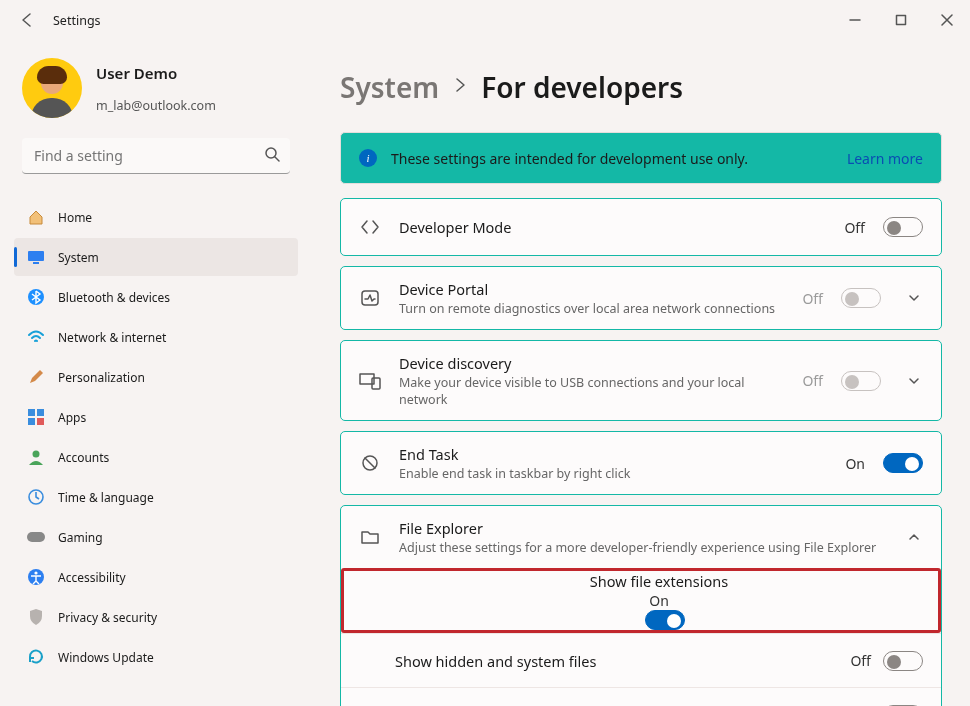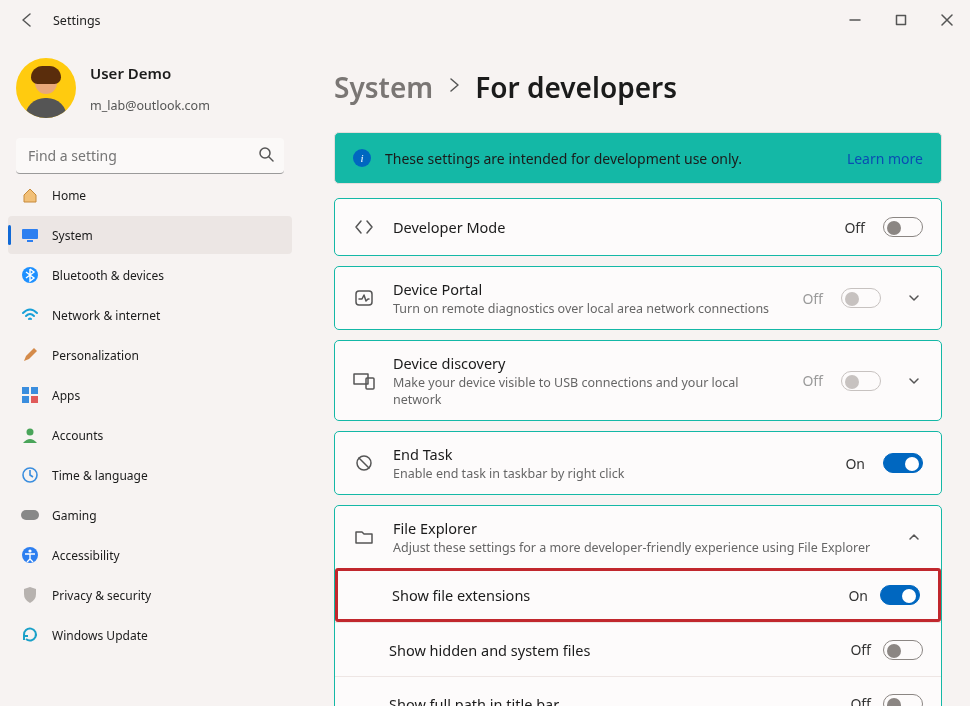--- a/index.html
+++ b/index.html
@@ -7,35 +7,35 @@
   body { width:970px; height:706px; background:#f7f3f2; color:#1b1b1b; overflow:hidden; }
 
   
   .titlebar { height:40px; display:flex; align-items:center;padding-left:7px; }
   .back-btn { width:40px; height:40px; display:flex; align-items:center; justify-content:center; cursor:pointer; }
   .titlebar-title { font-size:12.5px; margin-left:6px; color:#222; }
   .window-controls { margin-left:auto; display:flex; }
   .wc-btn { width:46px; height:40px; display:flex; align-items:center; justify-content:center; cursor:pointer; }
 
   
-  .body-row { display:flex; height:calc(706px - 40px); }
+  .body-row { display:flex; height:calc(706px - 40px);padding-left:6px; }
   .sidebar { width:300px; padding:0 8px; }
   .content { flex:1; padding:0 28px 0 34px; overflow:hidden; }
 
   
   .profile { display:flex; align-items:center; gap:14px; padding:18px 8px 20px 8px; }
   .avatar { width:60px; height:60px; border-radius:50%; background:#ffcb0f; position:relative; overflow:hidden; }
   .avatar::before { content:""; position:absolute; left:50%; top:14px; width:22px; height:22px; background:#e8a87a; border-radius:50%; transform:translateX(-50%);}
   .avatar::after  { content:""; position:absolute; left:50%; bottom:-12px; width:42px; height:32px; background:#555; border-radius:20px 20px 0 0; transform:translateX(-50%);}
   .avatar-hair { position:absolute; left:50%; top:8px; width:30px; height:18px; background:#5a2d0c; border-radius:14px 14px 8px 8px; transform:translateX(-50%);}
   .profile-name { font-weight:600; font-size:15px; }
   .profile-email { font-size:12.5px; color:#555; margin-top:14px; }
 
   
-  .search { margin:0 8px 2px 8px; position:relative; }
+  .search { margin:0 8px 24px 8px; position:relative; }
   .search input { width:100%; height:36px; border:none; border-bottom:1.5px solid #9a9a9a; border-radius:4px; background:#fbf9f8; padding:0 36px 0 12px; font-size:14px; outline:none; }
   .search .sicon { position:absolute; right:10px; top:50%; transform:translateY(-50%); color:#555; }
 
   
   .nav { margin-top:2px; }
   .nav-item { height:38px; display:flex; align-items:center; gap:12px; padding:0 12px; border-radius:4px; font-size:12px; cursor:pointer; position:relative; }
   .nav-item + .nav-item { margin-top:2px; }
   .nav-item.selected { background:#ece6e4; }
   .nav-item.selected::before { content:""; position:absolute; left:0; top:9px; bottom:9px; width:3px; border-radius:2px; background:#1169d6; }
   .nav-icon { width:20px; display:flex; justify-content:center; color:#555; }
@@ -70,21 +70,21 @@
   .toggle.off { border:1.5px solid #8b8683; background:#fdfbfb; }
   .toggle.off .knob { left:3px; background:#8b8683; }
   .toggle.on  { background:#0067c0; border:1.5px solid #0067c0;}
   .toggle.on .knob { right:3px; background:#fff; }
   .toggle.off.dim { border-color:#c7c2c0; }
   .toggle.off.dim .knob { background:#c7c2c0; }
 
   
   .subrow { display:flex; align-items:center; min-height:54px; padding:0 18px 0 54px; border-top:1px solid #eee6e4; }
   .sub-title { flex:1; font-size:14.5px; }
-  .highlight-box { border:3px solid #c1272d; border-radius:3px; }
+  .highlight-box { border:3px solid #c1272d; border-radius:3px;flex-direction:column; }
 
   
   .st{ stroke:#555; stroke-width:1.5; fill:none; stroke-linecap:round; stroke-linejoin:round;}
 </style>
 </head>
 <body>
 
 <div class="titlebar">
   <div class="back-btn">
     <svg width="16" height="16">

